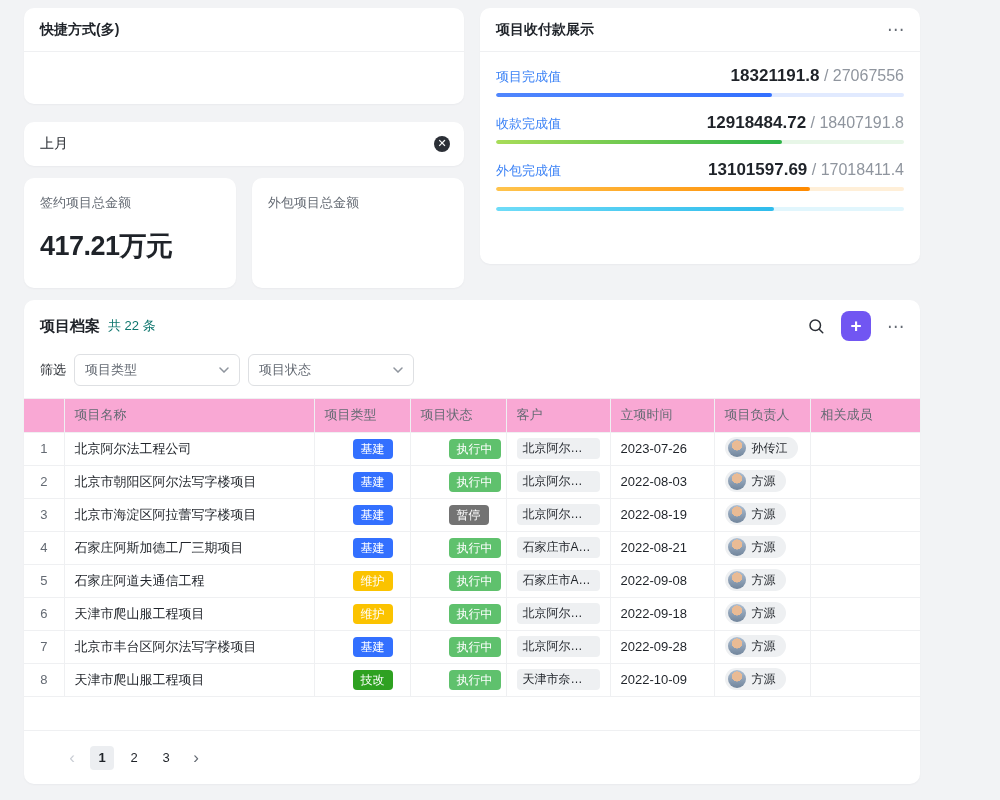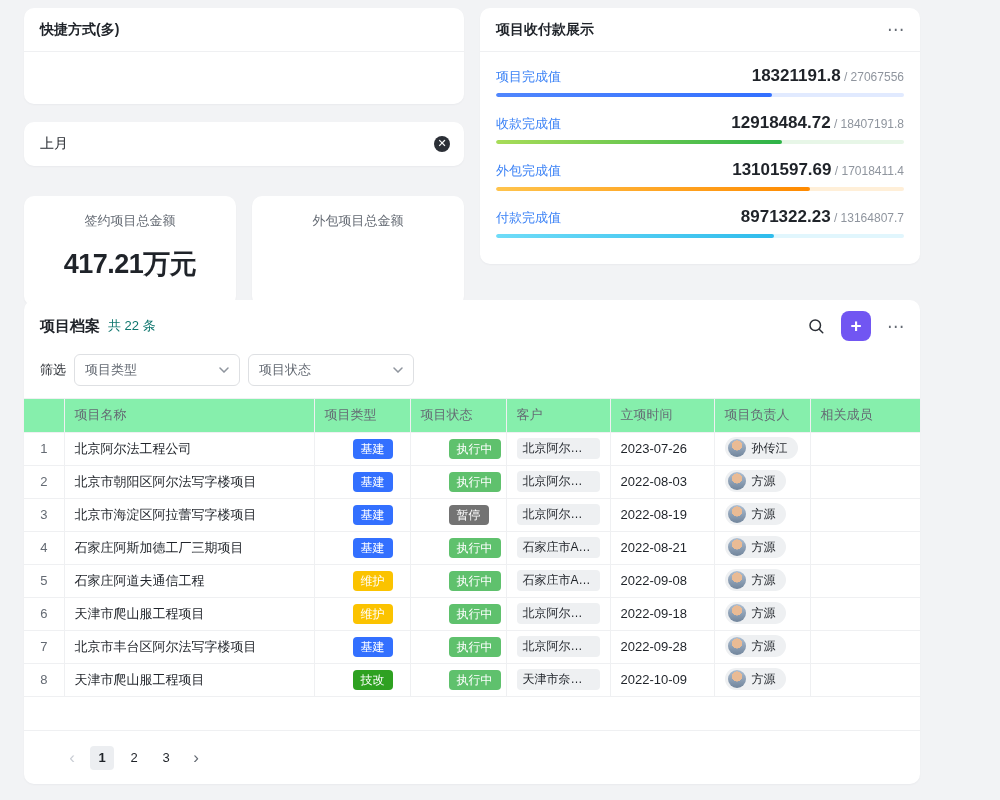--- a/index.html
+++ b/index.html
@@ -16,54 +16,54 @@
   
   .shortcut-card { left:24px; top:8px; width:440px; height:96px; }
   .card-head { display:flex; align-items:center; justify-content:space-between; padding:0 16px; height:44px; border-bottom:1px solid #eff0f2; }
   .card-head .t { font-size:14px; font-weight:bold; }
 
   
   .filter-chip { left:24px; top:122px; width:440px; height:44px; display:flex; align-items:center; justify-content:space-between; padding:0 14px 0 16px; font-size:14px; cursor:pointer; }
   .clear-btn { width:16px; height:16px; border-radius:50%; background:#2b2f36; color:#fff; font-size:11px; line-height:15px; text-align:center; cursor:pointer; flex:0 0 auto; }
 
   
-  .stat-card { top:196px; width:212px; height:110px; padding:16px;text-align:center; }
+  .stat-card { top:178px; width:212px; height:110px; padding:16px; }
   .stat-card .lbl { font-size:13px; color:#646a73; }
   .stat-card .val { margin-top:16px; font-size:27px; font-weight:bold; letter-spacing:-.5px; }
   .stat-0 { left:24px; } .stat-1 { left:252px; }
 
   
   .payment-card { left:480px; top:8px; width:440px; height:256px; }
   .more-icon { color:#646a73; font-size:17px; cursor:pointer; line-height:1; }
   .bars { padding:14px 16px 0; }
   .bar-row { margin-bottom:16px; }
   .bar-top { display:flex; justify-content:space-between; align-items:baseline; margin-bottom:7px; }
   .bar-label { font-size:13px; color:#3b82f6; }
   .bar-val { font-size:17px; font-weight:bold; }
-  .bar-total { font-size:12px; color:#8f959e; font-weight:normal; }
+  .bar-total { font-size:16px; color:#8f959e; font-weight:normal; }
   .bar-track { height:4px; border-radius:2px; overflow:hidden; background:#eef0f2; }
   .bar-fill { height:100%; border-radius:2px; }
 
   
   .table-card { left:24px; top:300px; width:896px; height:484px; display:flex; flex-direction:column; }
   .tc-head { display:flex; align-items:center; padding:0 16px; height:52px; flex:0 0 auto; }
   .tc-title { font-size:15px; font-weight:bold; }
   .tc-count { margin-left:8px; font-size:13px; color:#0f766e; }
   .tc-actions { margin-left:auto; display:flex; align-items:center; gap:16px; }
   .icon-btn { display:flex; align-items:center; justify-content:center; cursor:pointer; }
   .plus-btn { width:30px; height:30px; border-radius:8px; color:#fff; font-size:19px; font-weight:bold; display:flex; align-items:center; justify-content:center; cursor:pointer; }
 
   .filter-bar { display:flex; align-items:center; gap:8px; padding:2px 16px 12px; border-bottom:1px solid #eff0f2; flex:0 0 auto; }
   .filter-label { font-size:13px; }
   .select { width:166px; height:32px; border:1px solid #dee0e3; border-radius:6px; display:flex; align-items:center; justify-content:space-between; padding:0 10px; font-size:13px; color:#646a73; background:#fff; cursor:pointer; }
 
   table { width:100%; border-collapse:collapse; table-layout:fixed; flex:0 0 auto; }
   th, td { border-bottom:1px solid #eff0f2; border-right:1px solid #eff0f2; white-space:nowrap; overflow:hidden; }
   th:last-child, td:last-child { border-right:none; }
-  th { height:33px; font-size:13px; color:#646a73; font-weight:normal; text-align:left; padding:0 10px; background:#86efac; }
+  th { height:33px; font-size:13px; color:#646a73; font-weight:normal; text-align:left; padding:0 10px; background:#f9a8d4; }
   td { height:33px; font-size:13px; padding:0 10px; }
   td.idx { color:#646a73; text-align:center; padding:0 4px; }
   .tag { display:inline-block; padding:1px 8px; border-radius:4px; color:#fff; font-size:12px; line-height:18px;margin-left:28px; }
   .chip { display:inline-block; max-width:100%; background:#eef0f2; border-radius:4px; padding:2px 6px; font-size:12px; color:#1f2329; white-space:nowrap; overflow:hidden; text-overflow:ellipsis; vertical-align:middle; }
   .owner-chip { display:inline-flex; align-items:center; gap:6px; background:#eef0f2; border-radius:11px; padding:2px 10px 2px 3px; font-size:12px; color:#1f2329; }
   .avatar { width:18px; height:18px; border-radius:50%; flex:0 0 auto;
     background: radial-gradient(circle at 50% 36%, #e9bb95 0 34%, rgba(0,0,0,0) 35%),
                 linear-gradient(180deg, #aebfd2 0%, #71859c 100%); }
 
   .pagination { margin-top:auto; display:flex; align-items:center; gap:8px; padding:0 16px 0 38px; height:54px; border-top:1px solid #eff0f2; flex:0 0 auto; }
@@ -124,24 +124,20 @@
         <div class="bar-row">
     <div class="bar-top">
       <span class="bar-label">外包完成值</span>
       <span class="bar-nums"><span class="bar-val">13101597.69</span><span class="bar-total"> / 17018411.4</span></span>
     </div>
     <div class="bar-track" style="background: rgb(255, 239, 216);">
       <div class="bar-fill" style="width: 77%; background: linear-gradient(90deg, rgb(255, 196, 77), rgb(255, 138, 0));"></div>
     </div>
   </div>
         <div class="bar-row">
-    <div class="bar-top">
-      <span class="bar-label">付款完成值</span>
-      <span class="bar-nums"><span class="bar-val">8971322.23</span><span class="bar-total"> / 13164807.7</span></span>
-    </div>
     <div class="bar-track" style="background: rgb(225, 246, 253);">
       <div class="bar-fill" style="width: 68.1%; background: linear-gradient(90deg, rgb(111, 220, 248), rgb(47, 188, 236));"></div>
     </div>
   </div>
       </div>
   </section>
 
   <section class="card table-card">
     <div class="tc-head">
       <span class="tc-title">项目档案</span>

